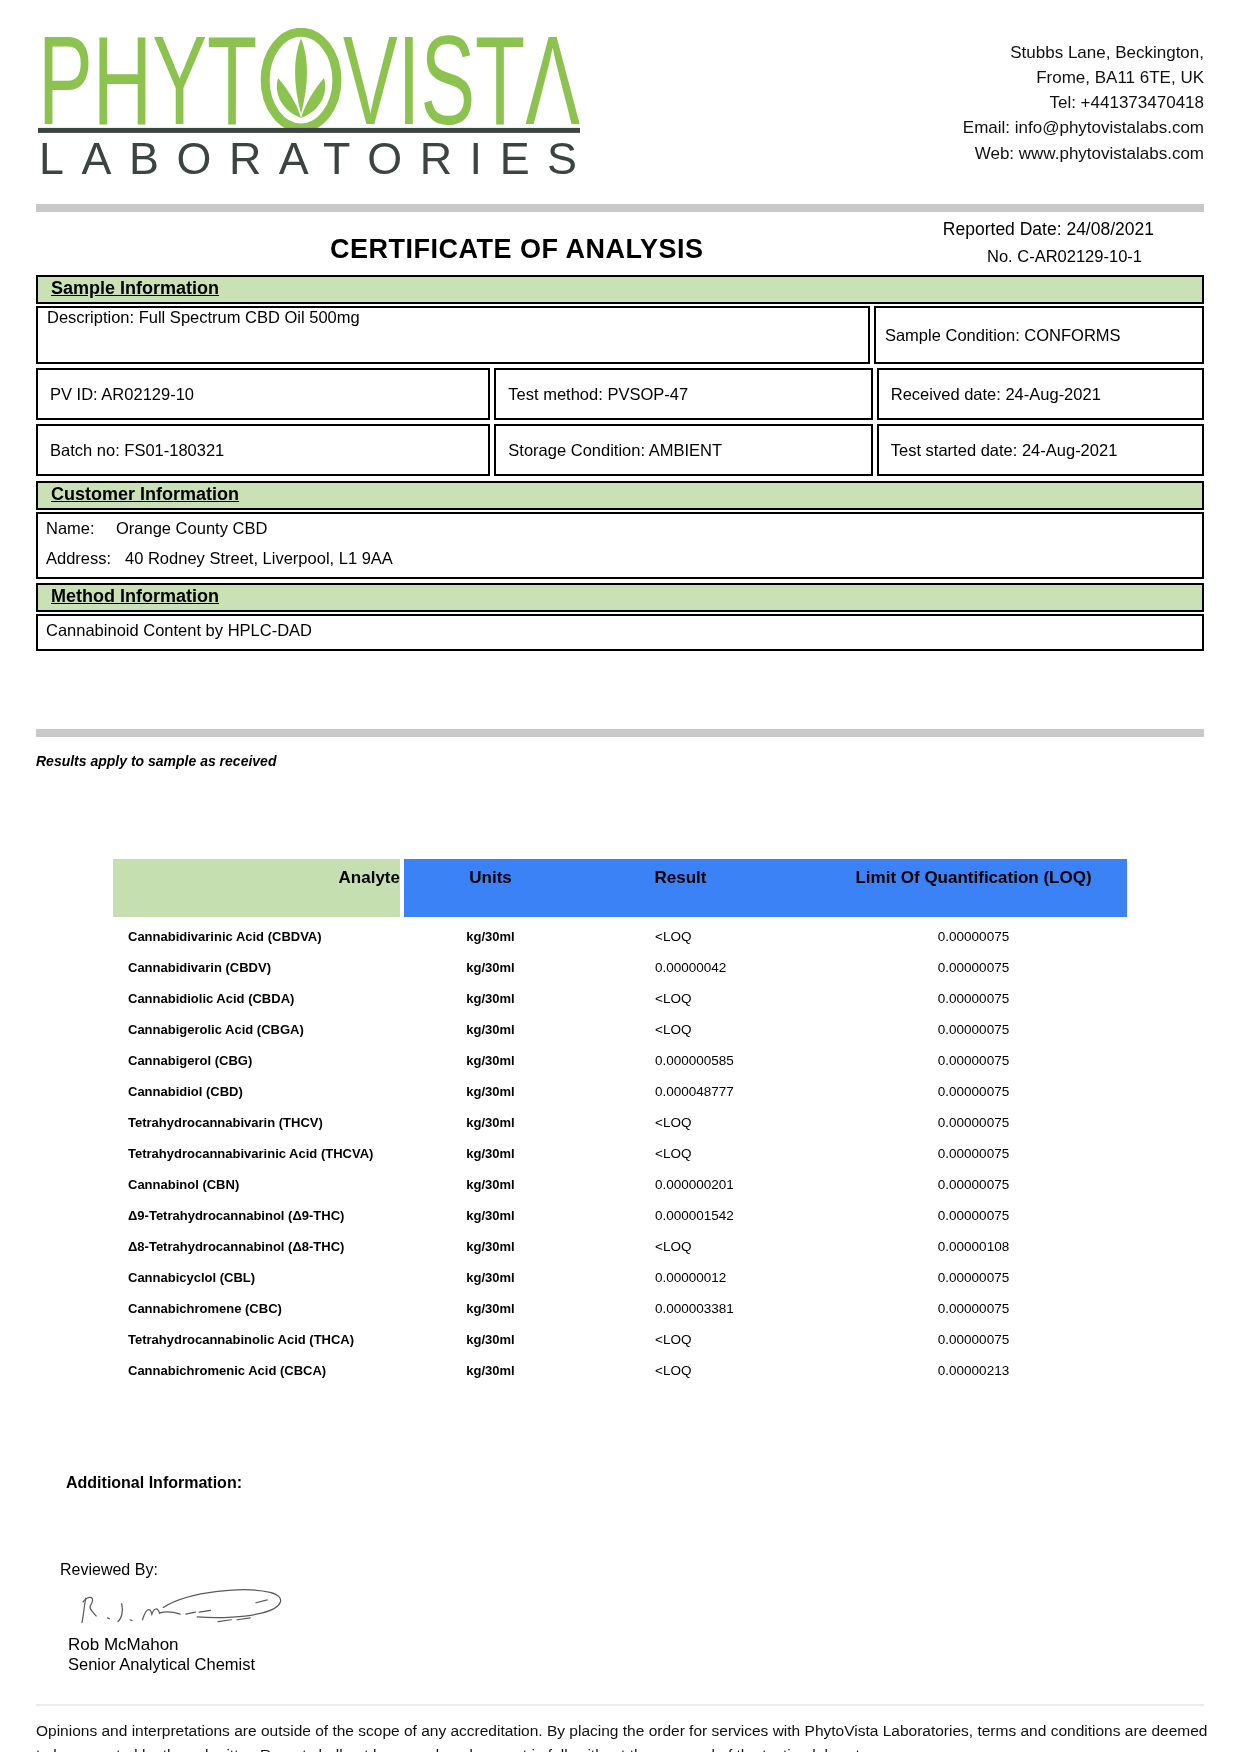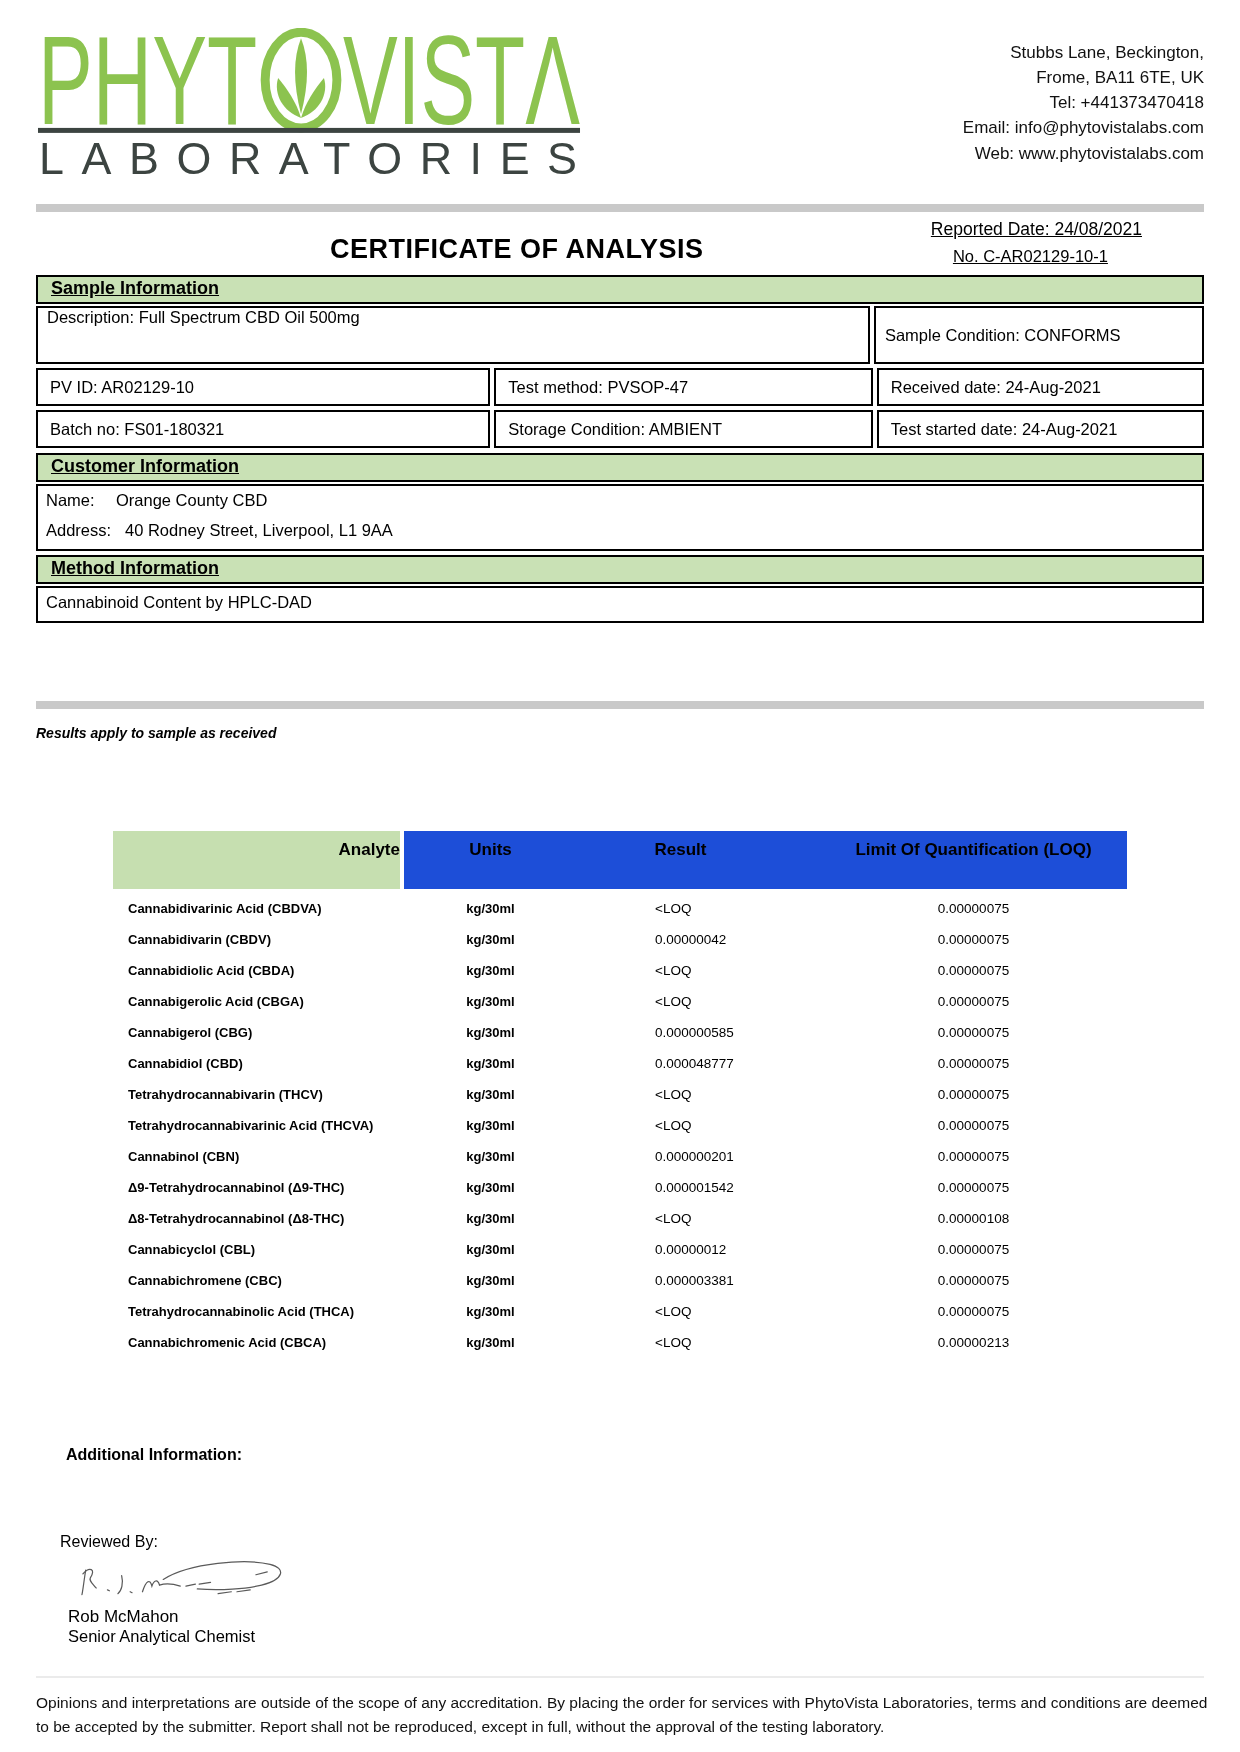--- a/index.html
+++ b/index.html
@@ -10,47 +10,47 @@
   .header { display:flex; justify-content:space-between; align-items:flex-start; }
   .logo-svg { display:block; }
   .contact { text-align:right; font-size:17px; line-height:1.48; margin-top:12px; color:#111; }
 
   .gray-bar { height:8px; background:#c9c9c9; margin-top:26px; }
   .hairline { height:2px; background:#ebebeb; }
 
   
   .title-row { position:relative; height:60px; margin-top:3px; }
   .coa-title { position:absolute; left:294px; top:19px; font-size:27px; font-weight:bold; letter-spacing:0.5px; }
-  .report-meta { position:absolute; right:62px; top:4px; text-align:center;text-decoration:underline; }
+  .report-meta { position:absolute; right:50px; top:4px; text-align:right; }
   .report-date { font-size:17.5px; }
   .report-no { font-size:16.5px; margin-top:7px; padding-right:12px; }
 
   
   .sec-header { background:#c9e1b5; border:2px solid #000; font-size:18px; font-weight:bold; text-decoration:underline; padding:1px 0 3px 13px; }
   .cell { border:2px solid #000; font-size:16.5px; display:flex; align-items:center; padding:0 9px; background:#fff; }
   .row-desc { display:grid; grid-template-columns:71.4% 1fr; gap:4px; margin-top:2px; }
   .row-desc .cell { height:58px; box-sizing:border-box; }
   .row-desc .cell.top { align-items:flex-start; }
   .row3 { display:grid; grid-template-columns:38.9% 32.4% 1fr; gap:4px; margin-top:4px; }
-  .row3 .cell { height:38px; box-sizing:border-box;padding-left:12px; }
+  .row3 .cell { height:52px; box-sizing:border-box;padding-left:12px; }
   .info-box { border:2px solid #000; margin-top:2px; padding:5px 8px 9px 8px; font-size:16.5px; }
   .info-line { margin-top:0; }
   .info-line + .info-line { margin-top:11px; }
   .lbl-name { display:inline-block; width:70px; }
   .lbl-addr { display:inline-block; width:79px; }
   .mt5 { margin-top:5px; }
   .mt4 { margin-top:4px; }
 
   .results-note { margin-top:16px; font-size:14px; font-weight:bold; font-style:italic; }
 
   
   .rtable { margin-left:77px; width:1014px; margin-top:90px; }
   .rt-header { display:flex; gap:4px; height:58px; }
   .rt-h1 { width:287px; background:#c6dfb0; text-align:right; padding-top:9px; font-weight:bold; font-size:17px; box-sizing:border-box; }
-  .rt-h2 { flex:1; background:#1d4ed8; display:grid; grid-template-columns:173px 207px 1fr; padding-top:9px; box-sizing:border-box; }
+  .rt-h2 { flex:1; background:#3b82f6; display:grid; grid-template-columns:173px 207px 1fr; padding-top:9px; box-sizing:border-box; }
   .rt-h2 .hcell { text-align:center; font-weight:bold; font-size:17px; }
   .rt-h2 .hcell.loq { padding-left:36px; }
   .rt-body { margin-top:4px; }
   .r-row { display:grid; grid-template-columns:291px 173px 207px 1fr; height:31px; align-items:center; }
   .c-analyte { font-weight:bold; padding-left:15px; font-size:13px; }
   .c-units { font-weight:bold; text-align:center; font-size:13px; }
   .c-result { padding-left:78px; font-size:13.5px; }
   .c-loq { text-align:center; padding-left:36px; font-size:13.5px; }
 
   .add-info { margin-top:88px; margin-left:30px; font-size:16px; font-weight:bold; }

